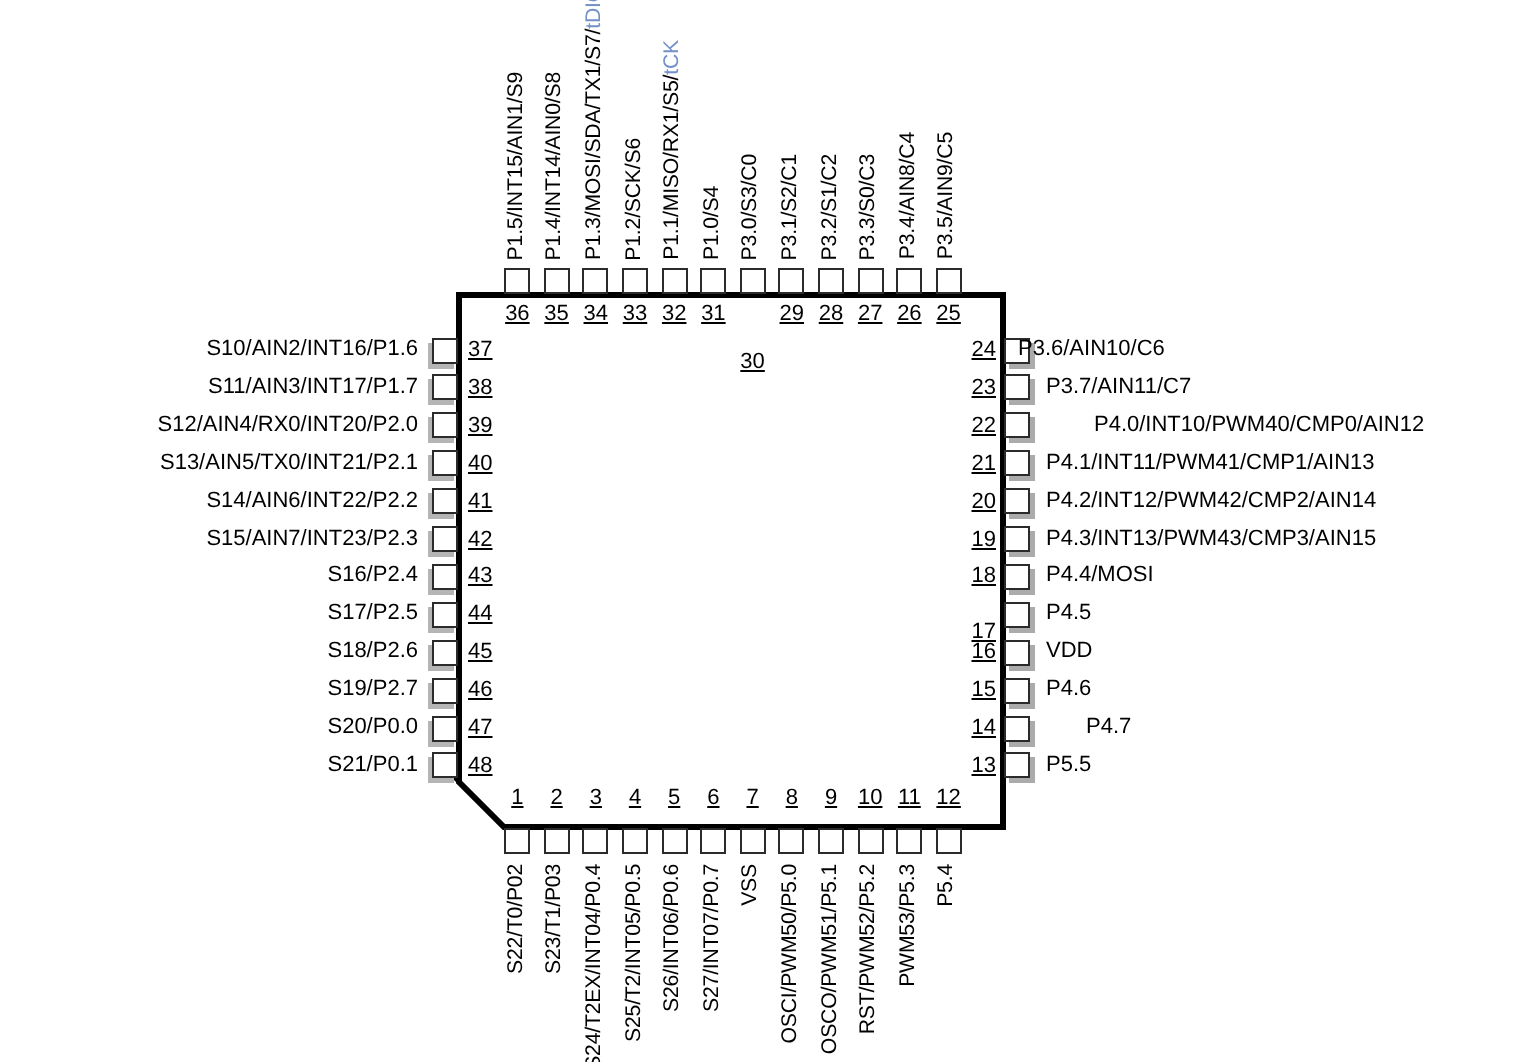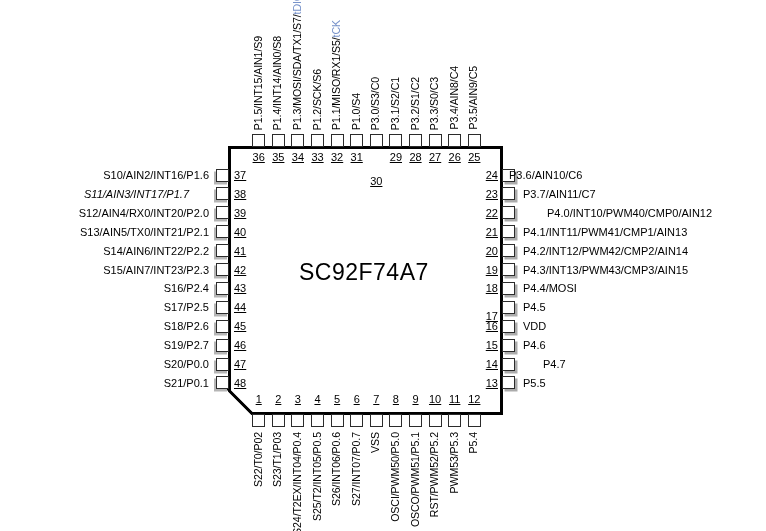--- a/index.html
+++ b/index.html
@@ -39,21 +39,20 @@
 <body>
 
 <div id="canvas">
   <svg id="outline" width="766" height="531" viewBox="0 0 766 531">
 
     <path d="M229.5,147.5 H501.5 V413.5 H252 L229.5,391 Z" fill="#ffffff" stroke="#000000" stroke-width="3"></path>
 
     <line x1="224.5" y1="386" x2="257" y2="418.5" stroke="#000000" stroke-width="2.2"></line>
   </svg>
 
-  <div class="title">SC92F74A7</div>
 
   <div id="pins-top">
       <div class="pad side-top" style="left: 252.2px; top: 133.5px;"></div>
       <div class="pnum row" style="left: 247.7px; top: 151px;">36</div>
       <div class="vlabel" style="left: 251.7px; bottom: 401px;"><span>P1.5/INT15/AIN1/S9</span></div>
       <div class="pad side-top" style="left: 271.8px; top: 133.5px;"></div>
       <div class="pnum row" style="left: 267.3px; top: 151px;">35</div>
       <div class="vlabel" style="left: 271.3px; bottom: 401px;"><span>P1.4/INT14/AIN0/S8</span></div>
       <div class="pad side-top" style="left: 291.4px; top: 133.5px;"></div>
       <div class="pnum row" style="left: 286.9px; top: 151px;">34</div>
@@ -123,21 +122,21 @@
       <div class="pad side-bottom" style="left: 467.8px; top: 413.5px;"></div>
       <div class="pnum row" style="left: 463.3px; top: 393px;">12</div>
       <div class="vlabel" style="left: 467.3px; top: 432px;"><span>P5.4</span></div>
     </div>
   <div id="pins-left">
       <div class="pad side-left" style="top: 168.5px; left: 215.5px;"></div>
       <div class="pnum col" style="top: 175px; left: 234px;">37</div>
       <div class="hlabel left-side" style="top: 175px; right: 557px;"><span>S10/AIN2/INT16/P1.6</span></div>
       <div class="pad side-left" style="top: 187.4px; left: 215.5px;"></div>
       <div class="pnum col" style="top: 193.9px; left: 234px;">38</div>
-      <div class="hlabel left-side" style="top: 193.9px; right: 577px; font-style: italic;"><span>S11/AIN3/INT17/P1.7</span></div>
+      <div class="hlabel left-side" style="top: 193.9px; right: 557px;"><span>S11/AIN3/INT17/P1.7</span></div>
       <div class="pad side-left" style="top: 206.3px; left: 215.5px;"></div>
       <div class="pnum col" style="top: 212.8px; left: 234px;">39</div>
       <div class="hlabel left-side" style="top: 212.8px; right: 557px;"><span>S12/AIN4/RX0/INT20/P2.0</span></div>
       <div class="pad side-left" style="top: 225.2px; left: 215.5px;"></div>
       <div class="pnum col" style="top: 231.7px; left: 234px;">40</div>
       <div class="hlabel left-side" style="top: 231.7px; right: 557px;"><span>S13/AIN5/TX0/INT21/P2.1</span></div>
       <div class="pad side-left" style="top: 244.1px; left: 215.5px;"></div>
       <div class="pnum col" style="top: 250.6px; left: 234px;">41</div>
       <div class="hlabel left-side" style="top: 250.6px; right: 557px;"><span>S14/AIN6/INT22/P2.2</span></div>
       <div class="pad side-left" style="top: 263px; left: 215.5px;"></div>

